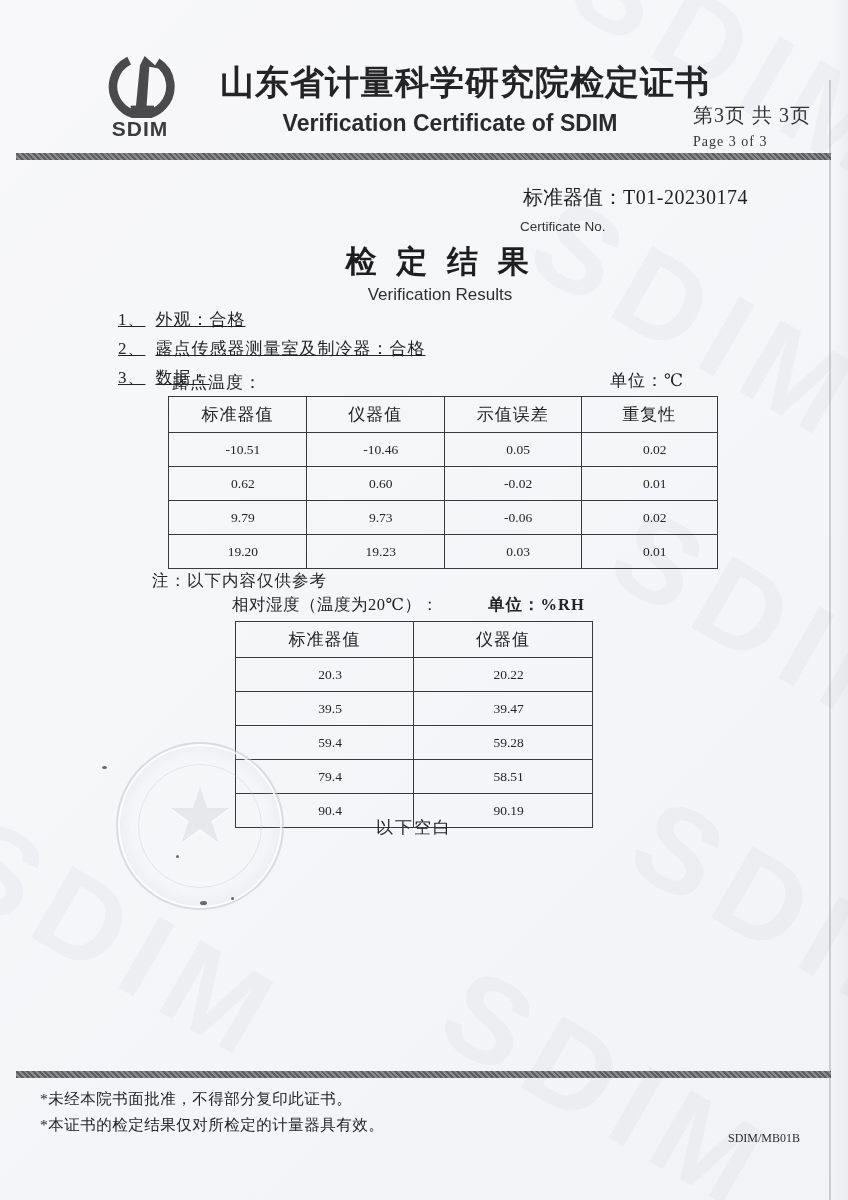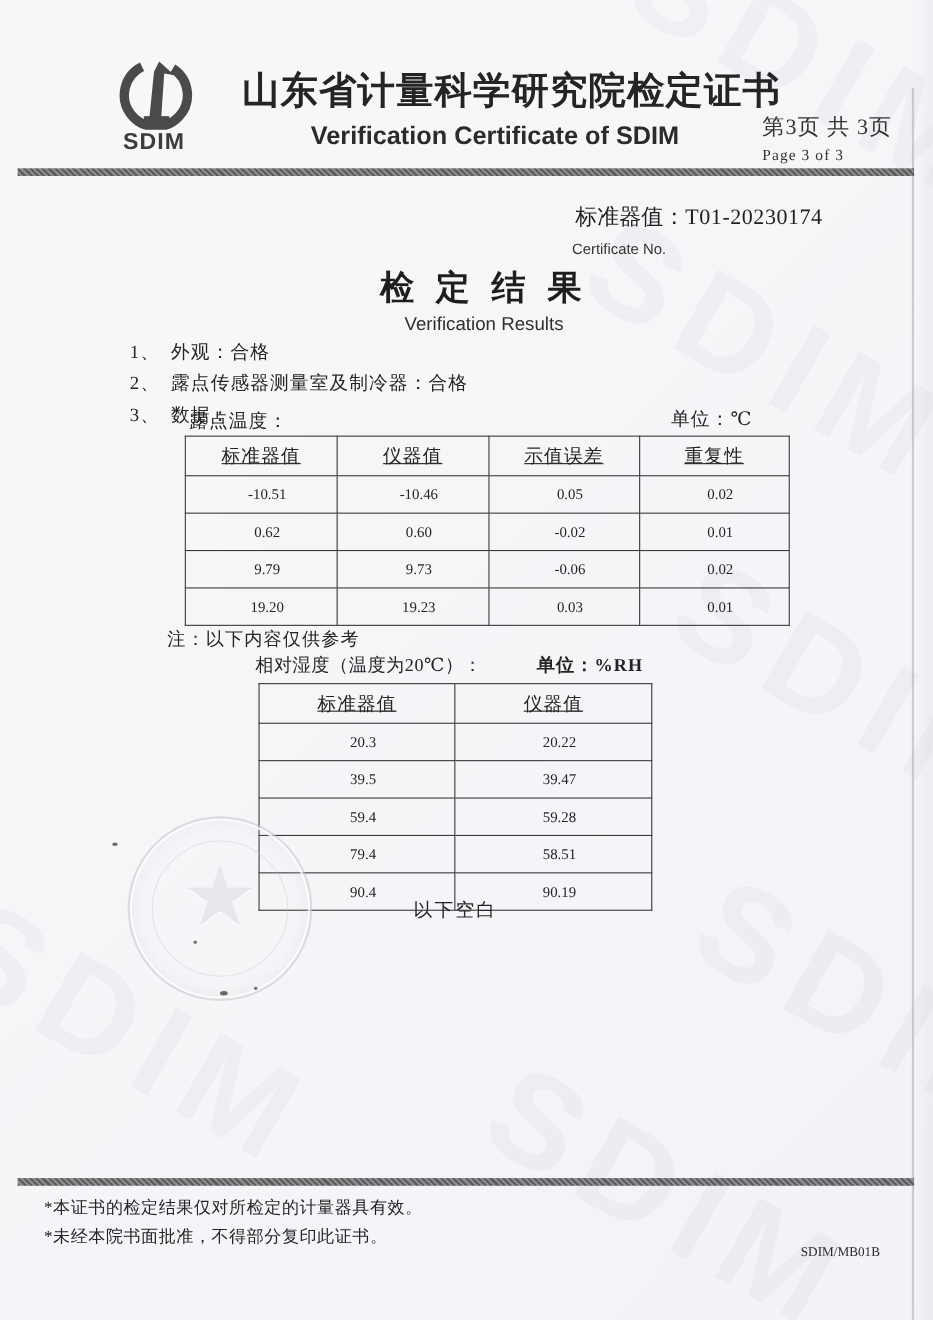--- a/index.html
+++ b/index.html
@@ -85,31 +85,31 @@
     font-weight:bold;font-size:31px;letter-spacing:6px;color:#1e1e20;
     transform:translateX(16px);
   }
   .h-en{
     position:absolute;left:0;top:285px;width:100%;text-align:center;
     font-family:"Liberation Sans","DejaVu Sans",sans-serif;
     font-size:17px;color:#2e2e30;transform:translateX(16px);
   }
   
   .results-list{position:absolute;left:118px;top:308px;font-size:17px;letter-spacing:1px;color:#242426;}
-  .results-list .row{margin-bottom:6px;line-height:23px;}
+  .results-list .row{margin-bottom:6px;line-height:23px;text-decoration:underline;}
   .results-list .idx{margin-right:10px;}
   .sub-label{position:absolute;left:172px;top:371px;font-size:17px;letter-spacing:1px;color:#242426;}
   .unit-1{position:absolute;left:610px;top:369px;font-size:17px;letter-spacing:1px;color:#242426;}
   
   table{border-collapse:collapse;}
   td,th{
     border:1px solid #3a3a3c;text-align:center;vertical-align:middle;
     font-weight:normal;color:#242426;
   }
-  th{font-size:17px;letter-spacing:1px;height:33px;text-decoration:underline;}
+  th{font-size:17px;letter-spacing:1px;height:33px;}
   td{font-size:13.5px;height:31px;padding-left:12px;}
   .t1{position:absolute;left:168px;top:396px;width:550px;}
   .t1 th,.t1 td{width:137px;}
   .t2{position:absolute;left:235px;top:621px;width:358px;}
   .t2 th,.t2 td{width:179px;}
   
   .note{position:absolute;left:152px;top:570px;font-size:16.5px;letter-spacing:1px;color:#242426;}
   .rh-label{position:absolute;left:232px;top:594px;font-size:16.5px;letter-spacing:.5px;color:#242426;}
   .unit-2{position:absolute;left:488px;top:594px;font-size:16.5px;letter-spacing:1px;color:#242426;font-weight:bold;}
   .end-note{position:absolute;left:235px;top:816px;width:358px;text-align:center;font-size:17px;letter-spacing:2px;color:#242426;}
@@ -248,18 +248,18 @@
     <div class="inner-ring"></div>
     <div class="star">★</div>
   </div>
   <div class="speck" style="left:102px;top:766px;width:5px;height:3px;"></div>
   <div class="speck" style="left:176px;top:855px;width:3px;height:3px;"></div>
   <div class="speck" style="left:200px;top:901px;width:7px;height:4px;"></div>
   <div class="speck" style="left:231px;top:897px;width:3px;height:3px;"></div>
 
   <div class="rule bottom"></div>
   <div class="footer-notes">
+    <div>*未经本院书面批准，不得部分复印此证书。</div>
     <div>*本证书的检定结果仅对所检定的计量器具有效。</div>
-    <div>*未经本院书面批准，不得部分复印此证书。</div>
   </div>
   <div class="form-no">SDIM/MB01B</div>
 
 </div>
 
 </body></html>

